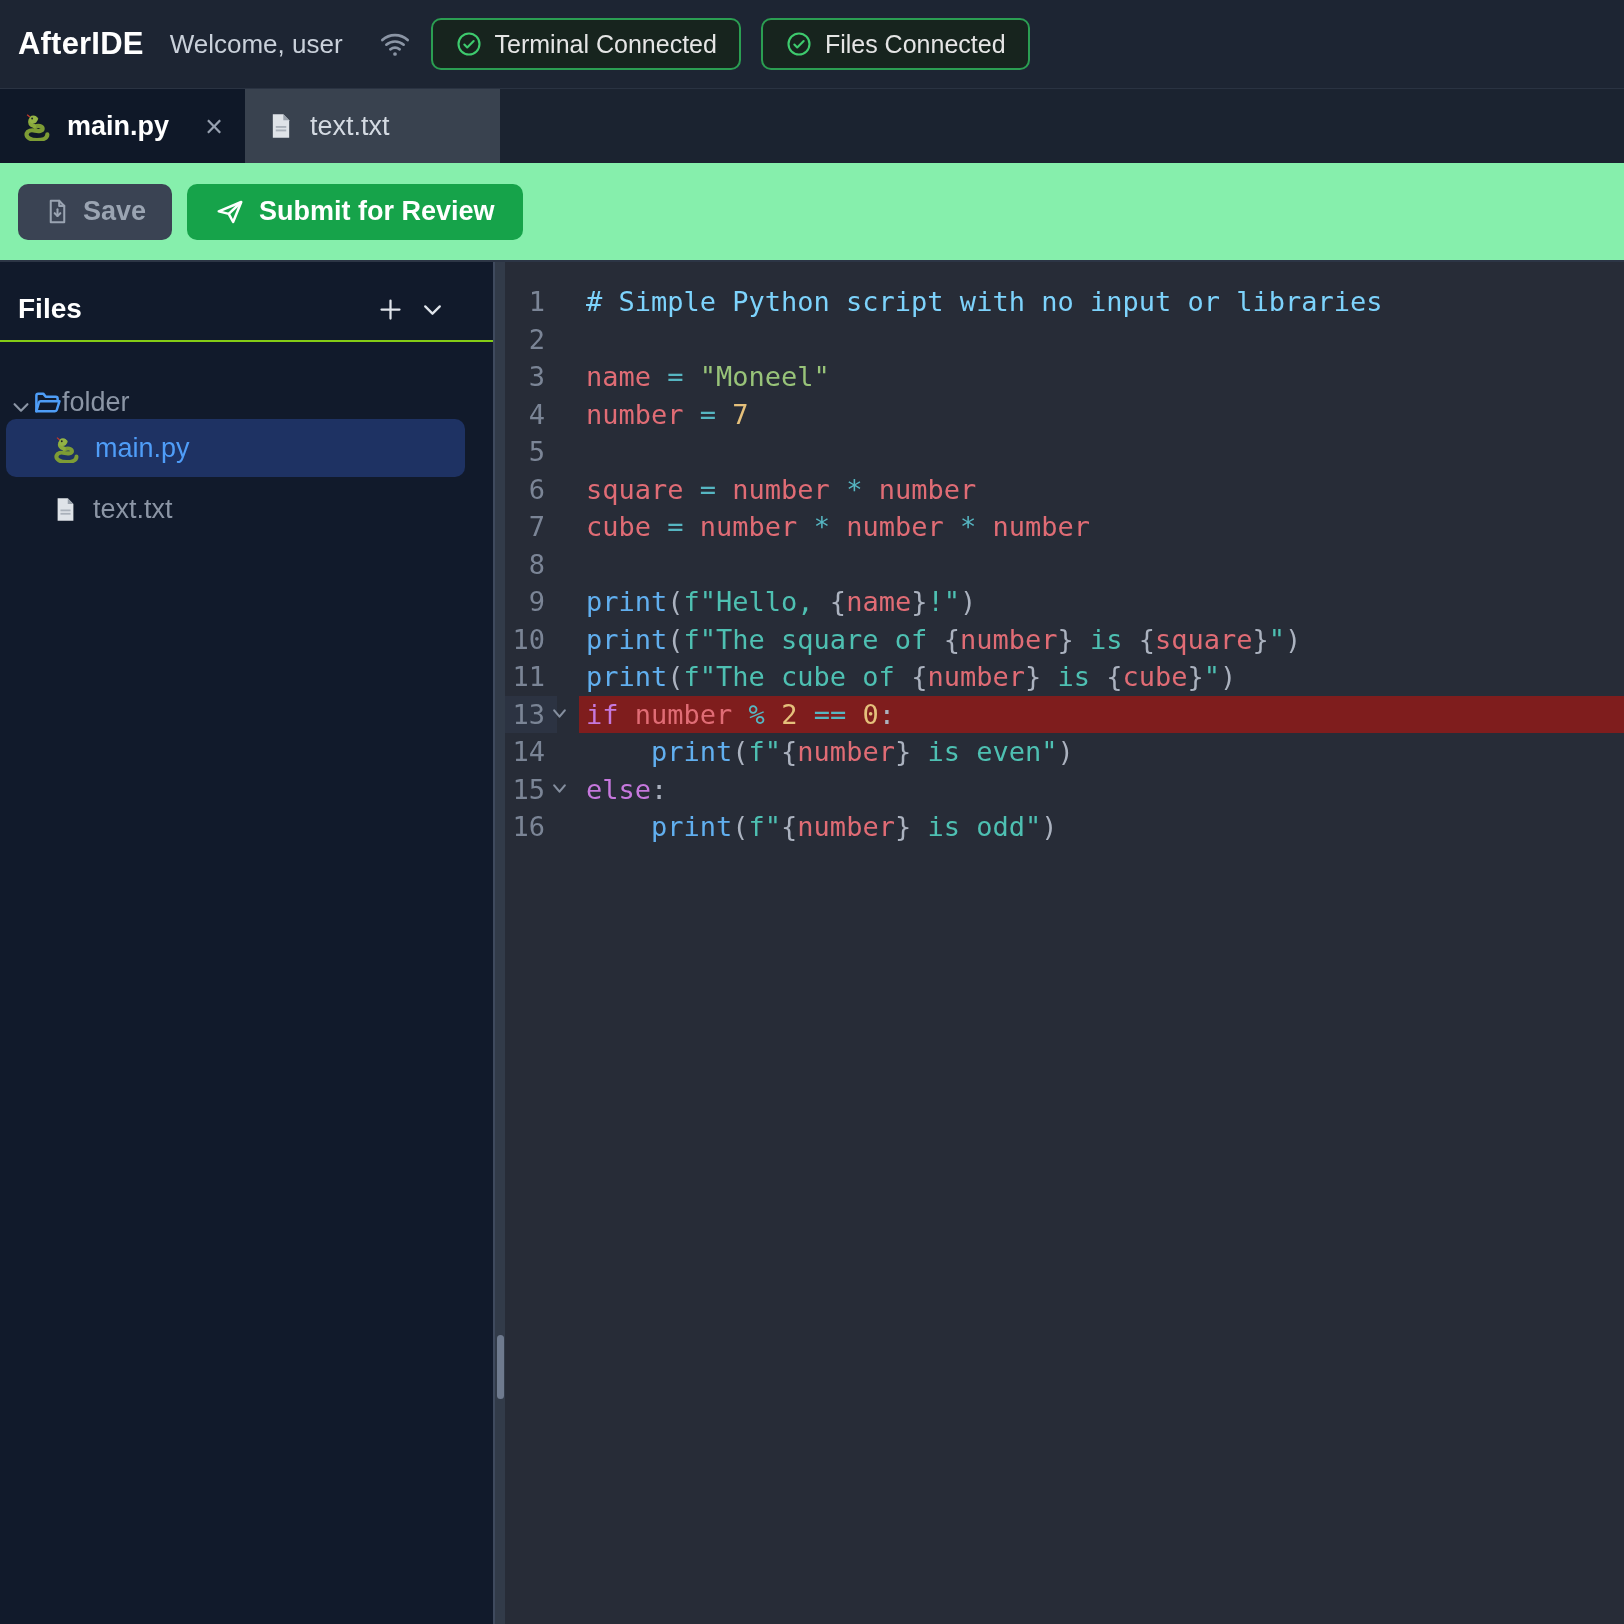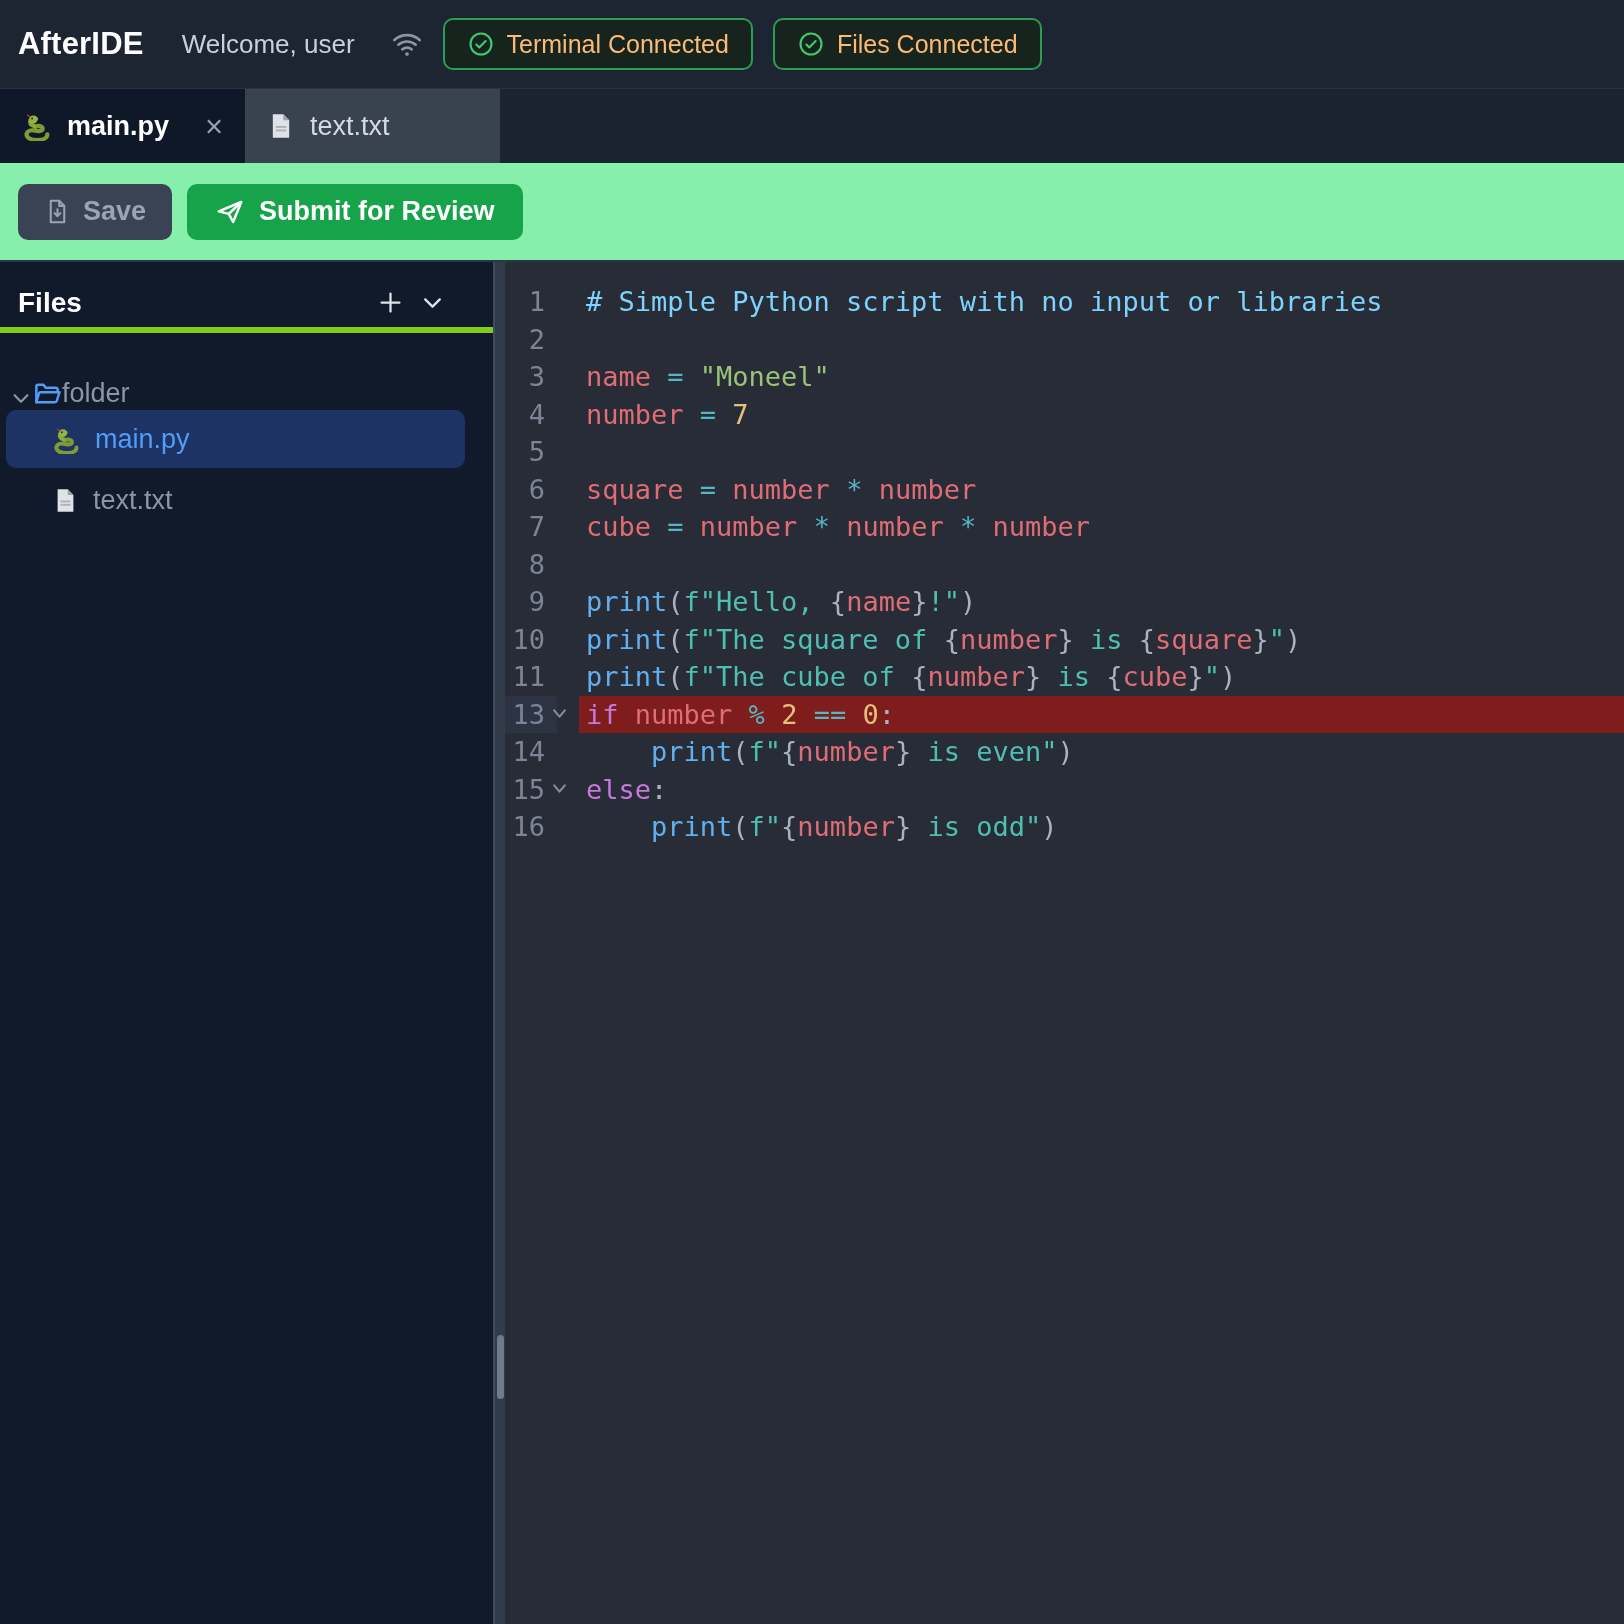--- a/index.html
+++ b/index.html
@@ -2,47 +2,47 @@
 <html><head>
 <meta charset="utf-8">
 <style>
   * { margin:0; padding:0; box-sizing:border-box; }
   html,body { width:1624px; height:1624px; overflow:hidden; background:#1d2533;
     font-family:"Liberation Sans", sans-serif; }
 
   
   .topbar { height:88px; display:flex; align-items:center; padding-left:18px; background:#1d2533; }
   .logo { font-size:31px; font-weight:700; color:#ffffff; letter-spacing:.2px; }
-  .welcome { margin-left:38px; font-size:26px; color:#c9d0da; }
+  .welcome { margin-left:26px; font-size:26px; color:#c9d0da; }
   .wifi { margin-left:36px; display:flex; align-items:center; }
   .badge { margin-left:20px; height:52px; display:flex; align-items:center; gap:12px;
     padding:0 22px; border:2px solid #2b9e52; border-radius:10px; background:#17241e;
-    color:#fdba74; font-size:25px; font-weight:500; }
+    color:#e5e5e5; font-size:25px; font-weight:500; }
 
   
   .tabbar { height:75px; background:#1b2330; display:flex; border-top:1px solid #2a3342; }
   .tab { display:flex; align-items:center; padding:0 22px; gap:15px; font-size:27px; cursor:default; }
   .tab.active { width:245px; background:#0f1828; color:#ffffff; font-weight:700; }
   .tab.inactive { width:255px; background:#39424f; color:#d4dae2; font-weight:400; }
   .tab-close { margin-left:auto; color:#97a1b0; font-size:31px; font-weight:400; line-height:1; }
 
   
   .toolbar { height:97px; background:#86efac; display:flex; align-items:center; padding-left:18px; gap:15px; }
   .btn { height:56px; border:none; border-radius:10px; display:flex; align-items:center;
     font-family:"Liberation Sans", sans-serif; cursor:pointer; }
   .btn-save { background:#3a4353; color:#9aa4b2; padding:0 26px; gap:12px; font-size:27px; font-weight:600; }
   .btn-submit { background:#16a34a; color:#ffffff; padding:12px 28px; gap:14px; font-size:27px; font-weight:700; }
 
   
   .main { height:1364px; display:flex; border-top:2px solid #2c3545; }
 
   
   .sidebar { width:493px; background:#111a2b; display:flex; flex-direction:column; }
-  .files-header { height:71px; display:flex; align-items:center; padding:16px 48px 0 18px;
-    border-bottom:6px solid #84cc16; }
+  .files-header { height:80px; display:flex; align-items:center; padding:16px 48px 0 18px;
+    border-bottom:2px solid #84cc16; }
   .files-title { font-size:28px; font-weight:700; color:#ffffff; }
   .header-icons { margin-left:auto; display:flex; align-items:center; gap:16px; color:#dfe4ea; }
   .tree { padding-top:20px; }
   .tree-row { display:flex; align-items:center; font-size:27px; height:56px; color:#8b95a5; }
   .row-folder { padding-left:10px; gap:0;align-items:flex-end; }
   .row-selected { height:58px; margin:1px 28px 1px 6px; background:#1e3263; border-radius:10px;
     padding-left:46px; gap:14px; color:#4f9df8; font-weight:500; }
   .row-text { padding-left:52px; gap:14px; margin-top:4px; }
 
   

